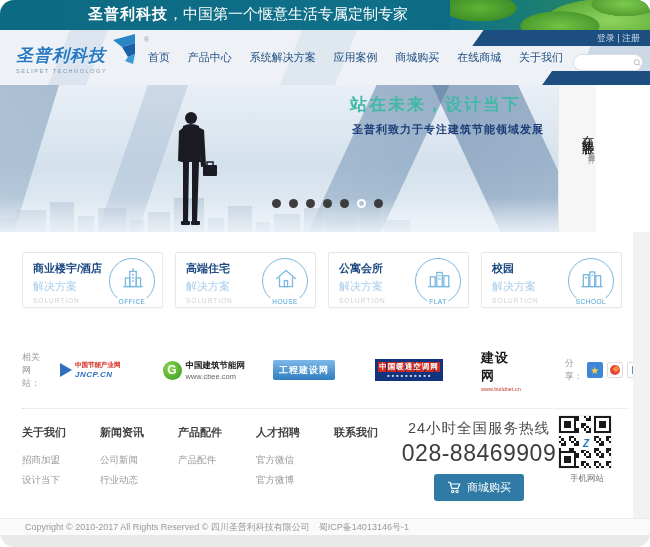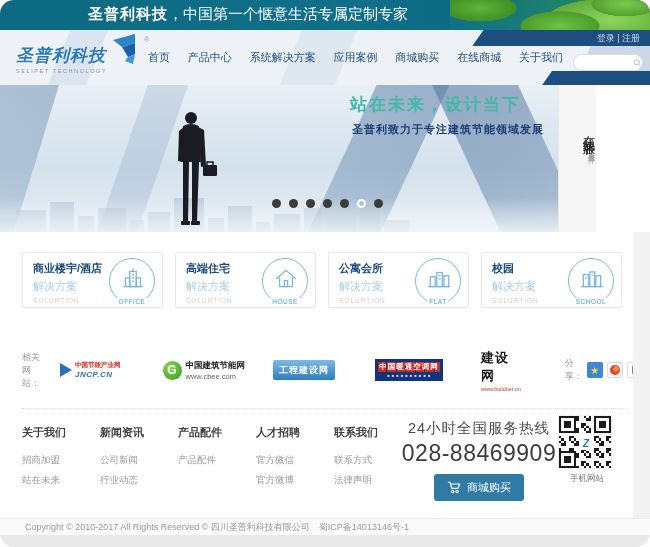--- a/index.html
+++ b/index.html
@@ -38,21 +38,21 @@
   .menu { position:absolute; left:148px; top:0; width:415px; height:55px; display:flex; align-items:center;
     justify-content:space-between; list-style:none; z-index:4; }
   .menu li { font-size:11px; color:#1d4e80; cursor:pointer; white-space:nowrap; }
   .search { position:absolute; right:7px; top:24px; width:70px; height:17px; background:#fff;
     border:1px solid #d6dde4; border-radius:9px; z-index:5; display:flex; align-items:center; }
   .search input { border:none; outline:none; background:transparent; width:52px; height:13px; margin-left:7px; font-size:9px; }
   .search svg { margin-left:0px; }
 
   
   .hero { position:absolute; left:0; top:85px; width:596px; height:147px; overflow:hidden;
-    background:linear-gradient(180deg,#e9eff6 0%, #d4e1ec 55%, #e6edf4 100%);font-family:Liberation Mono, monospace; }
+    background:linear-gradient(180deg,#e9eff6 0%, #d4e1ec 55%, #e6edf4 100%); }
   .beam { position:absolute; top:-40px; height:260px; }
   .b0 { left:-35px; width:65px; background:linear-gradient(180deg,rgba(110,143,176,.55),rgba(158,183,207,.35)); transform:rotate(17deg); }
   .b1 { left:118px; width:38px; background:rgba(140,167,196,.30); transform:rotate(19deg); }
   .b2 { left:338px; width:66px; background:linear-gradient(180deg,rgba(96,131,168,.60),rgba(140,170,198,.45)); transform:rotate(25deg); }
   .b3 { left:478px; width:78px; background:linear-gradient(180deg,rgba(88,122,160,.62),rgba(130,160,192,.45)); transform:rotate(-25deg); }
   .b4 { left:600px; width:46px; background:rgba(120,150,184,.35); transform:rotate(-18deg); }
   .skyline { position:absolute; left:0; bottom:0; width:420px; height:42px; opacity:.45; }
   .skyline span { position:absolute; bottom:0; background:#9fb4c9; display:block; }
   .fog { position:absolute; left:0; bottom:0; width:650px; height:34px;
     background:linear-gradient(180deg, rgba(236,242,248,0), rgba(240,245,250,.85)); }
@@ -380,21 +380,21 @@
   </div>
 
   <div class="right-gutter"></div>
 
   <div class="footer">
     <div class="f-cols">
       <div class="f-col">
         <h4>关于我们</h4>
         <ul>
           <li>招商加盟</li>
-          <li>站在未来</li>
+          <li>设计当下</li>
         </ul>
       </div>
       <div class="f-col">
         <h4>新闻资讯</h4>
         <ul>
           <li>公司新闻</li>
           <li>行业动态</li>
         </ul>
       </div>
       <div class="f-col">
@@ -405,24 +405,20 @@
       </div>
       <div class="f-col">
         <h4>人才招聘</h4>
         <ul>
           <li>官方微信</li>
           <li>官方微博</li>
         </ul>
       </div>
       <div class="f-col">
         <h4>联系我们</h4>
-        <ul>
-          <li>联系方式</li>
-          <li>法律声明</li>
-        </ul>
       </div>
     </div>
 
     <div class="hotline">
       <div class="hotline-label">24小时全国服务热线</div>
       <div class="hotline-num">028-88469909</div>
       <button class="shop-btn">
         <svg width="14" height="13" viewBox="0 0 16 14">
           <path d="M1,1 h2.5 l2,7 h7 l2,-5 h-10" fill="none" stroke="#fff" stroke-width="1.4"></path>
           <circle cx="6.5" cy="11.5" r="1.4" fill="none" stroke="#fff" stroke-width="1.2"></circle>

